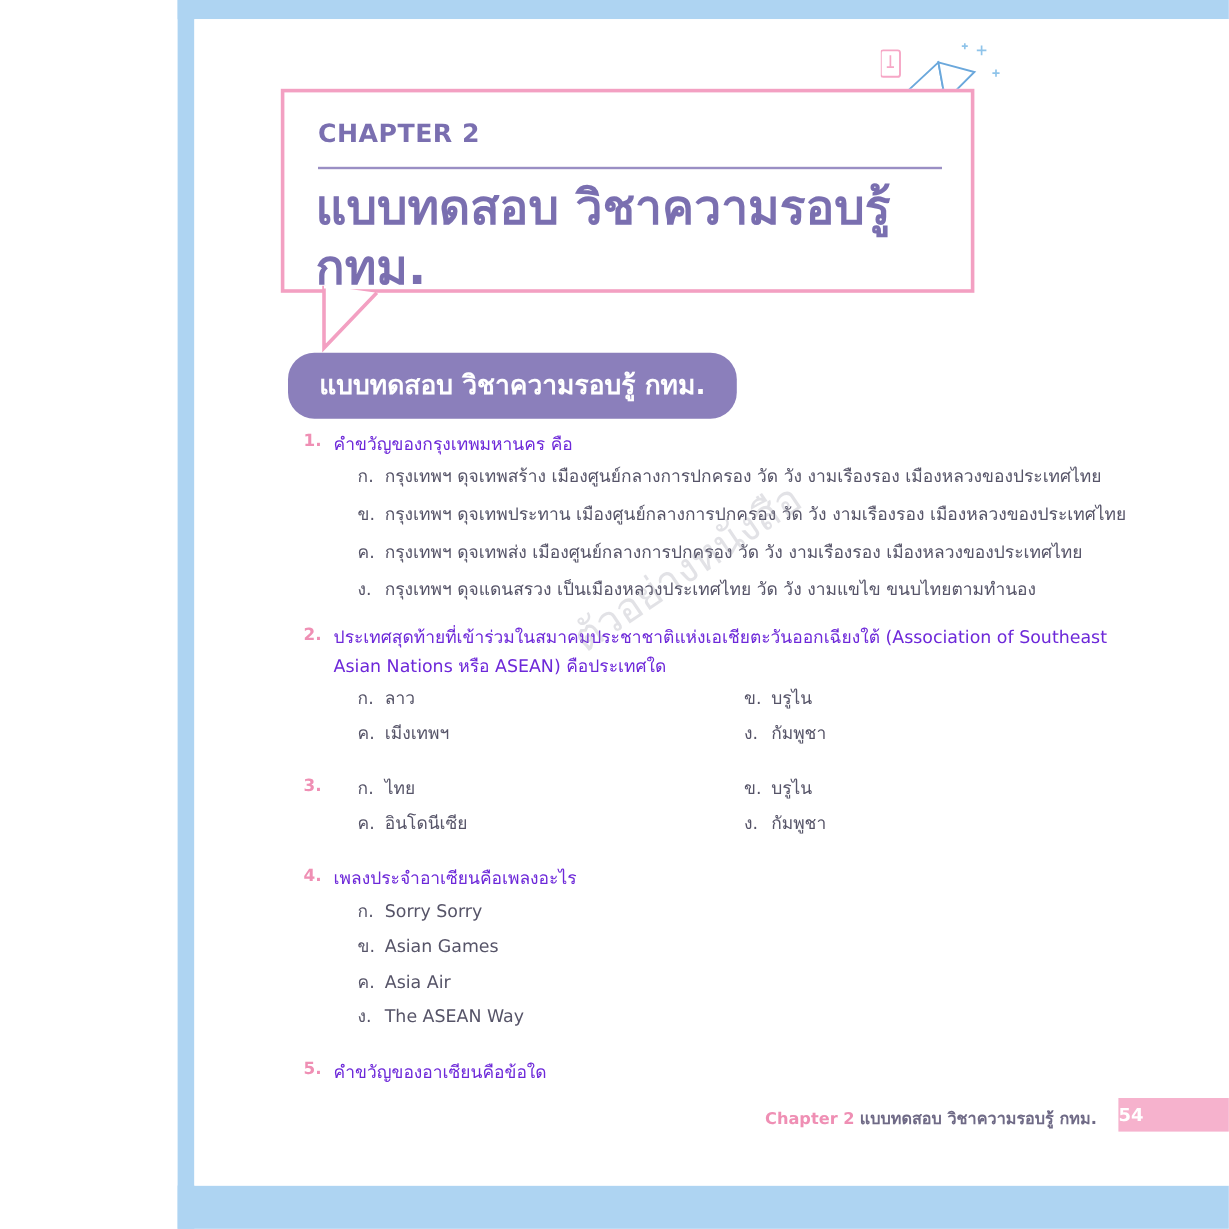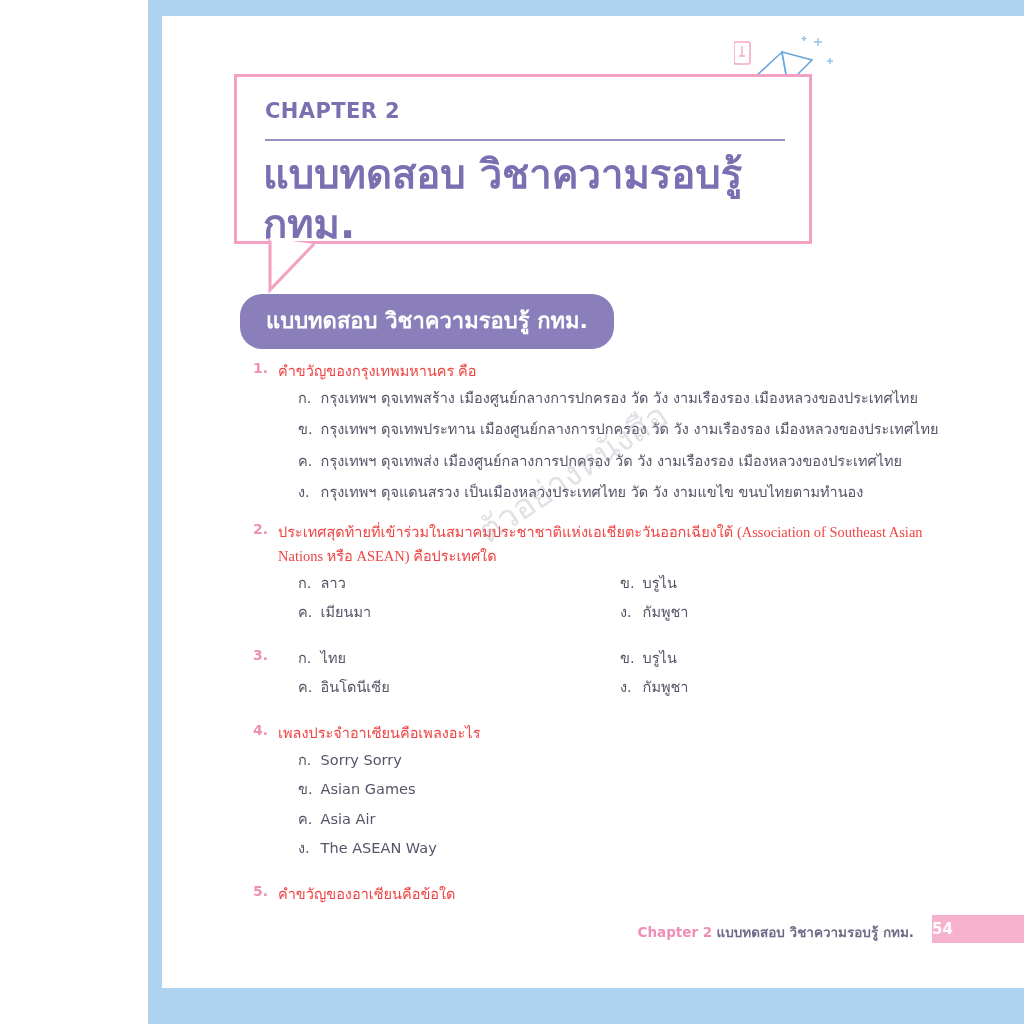--- a/index.html
+++ b/index.html
@@ -141,22 +141,21 @@
     width: 26px;
     text-align: right;
     color: #ef8fb4;
     font-size: 14px;
     font-weight: bold;
   }
   .q-text {
     margin-left: 36px;
     font-size: 14.5px;
     line-height: 1.65;
-    color: #ef4444;
-    font-family: Liberation Serif, serif;
+    color: #6d28d9;
   }
   .choices {
     margin-left: 56px;
     margin-top: 3px;
   }
   .choice {
     font-size: 14.5px;
     line-height: 1.62;
     color: #565468;
     margin-bottom: 1px;
@@ -283,21 +282,21 @@
           <div class="choice"><span class="lbl">ง.</span> <span>กรุงเทพฯ ดุจแดนสรวง เป็นเมืองหลวงประเทศไทย วัด วัง งามแขไข ขนบไทยตามทำนอง</span></div>
         </div>
       </div>
 
       <div class="q">
         <div class="q-num">2.</div>
         <div class="q-text">ประเทศสุดท้ายที่เข้าร่วมในสมาคมประชาชาติแห่งเอเชียตะวันออกเฉียงใต้ (Association of Southeast Asian Nations หรือ ASEAN) คือประเทศใด</div>
         <div class="choices two-col">
           <div class="choice"><span class="lbl">ก.</span> <span>ลาว</span></div>
           <div class="choice"><span class="lbl">ข.</span> <span>บรูไน</span></div>
-          <div class="choice"><span class="lbl">ค.</span> <span>เมียนมา</span></div>
+          <div class="choice"><span class="lbl">ค.</span> <span>เมีงเทพฯ</span></div>
           <div class="choice"><span class="lbl">ง.</span> <span>กัมพูชา</span></div>
         </div>
       </div>
 
       <div class="q">
         <div class="q-num">3.</div>
         <div class="choices two-col">
           <div class="choice"><span class="lbl">ก.</span> <span>ไทย</span></div>
           <div class="choice"><span class="lbl">ข.</span> <span>บรูไน</span></div>
           <div class="choice"><span class="lbl">ค.</span> <span>อินโดนีเซีย</span></div>

